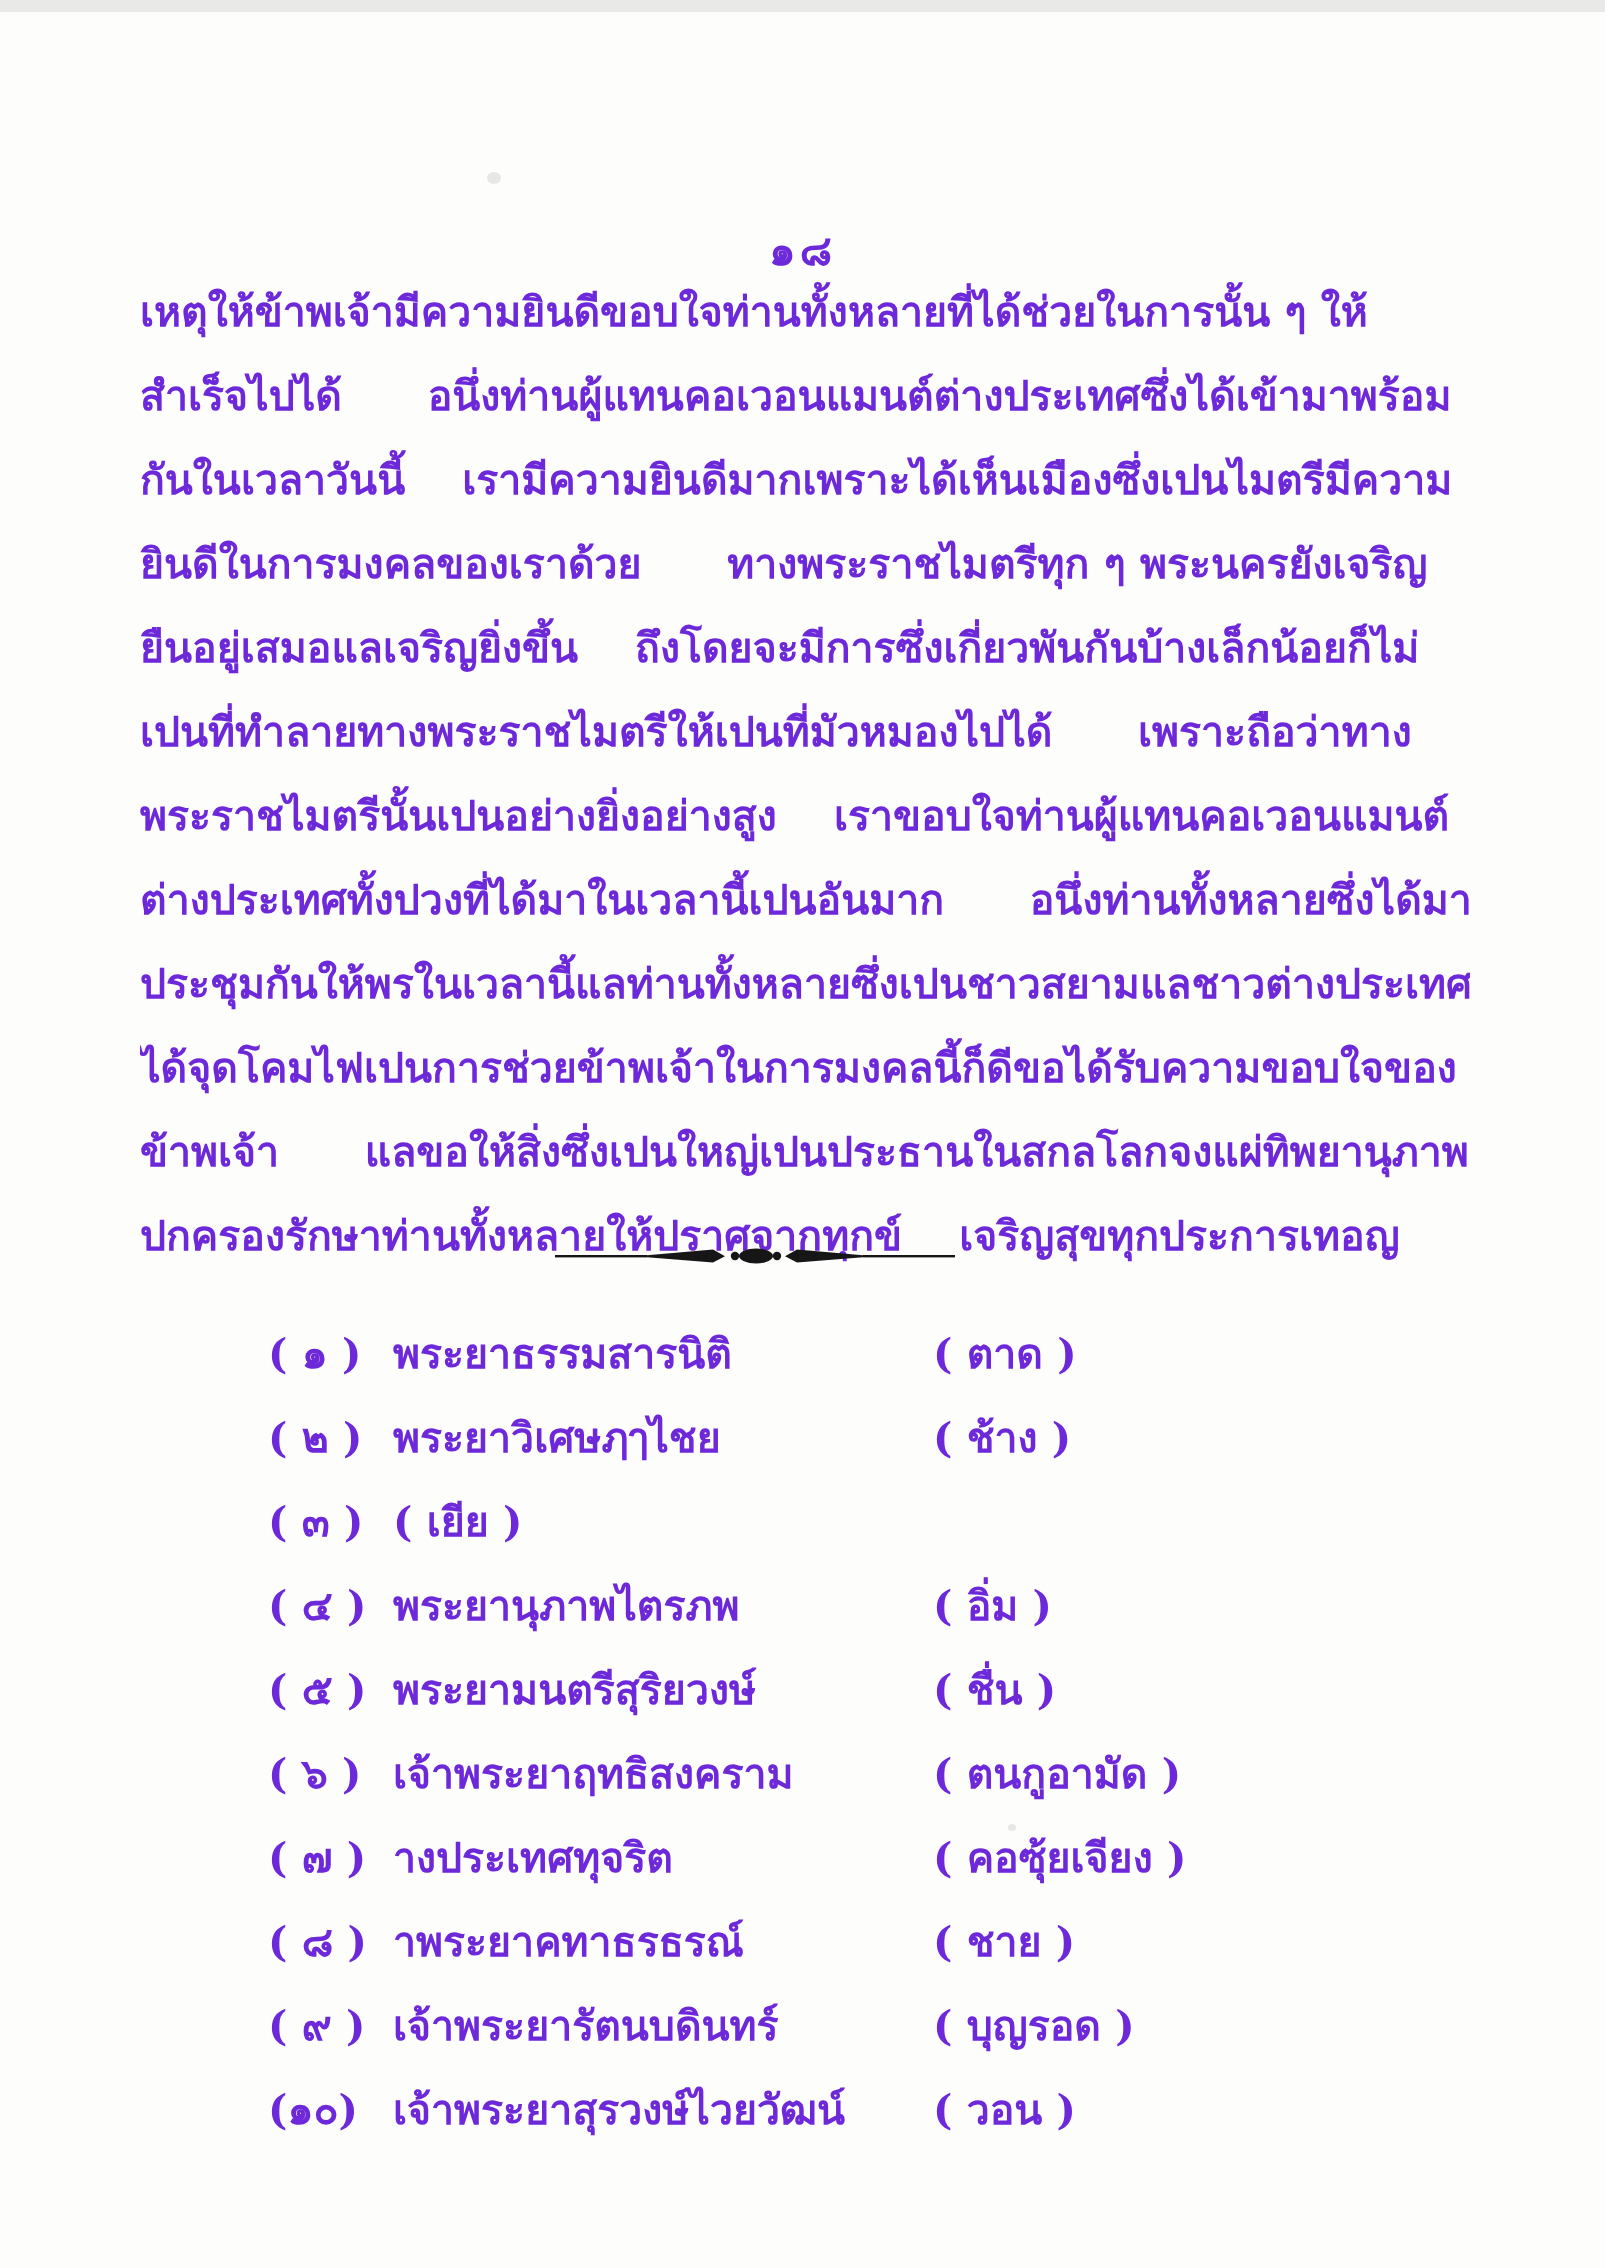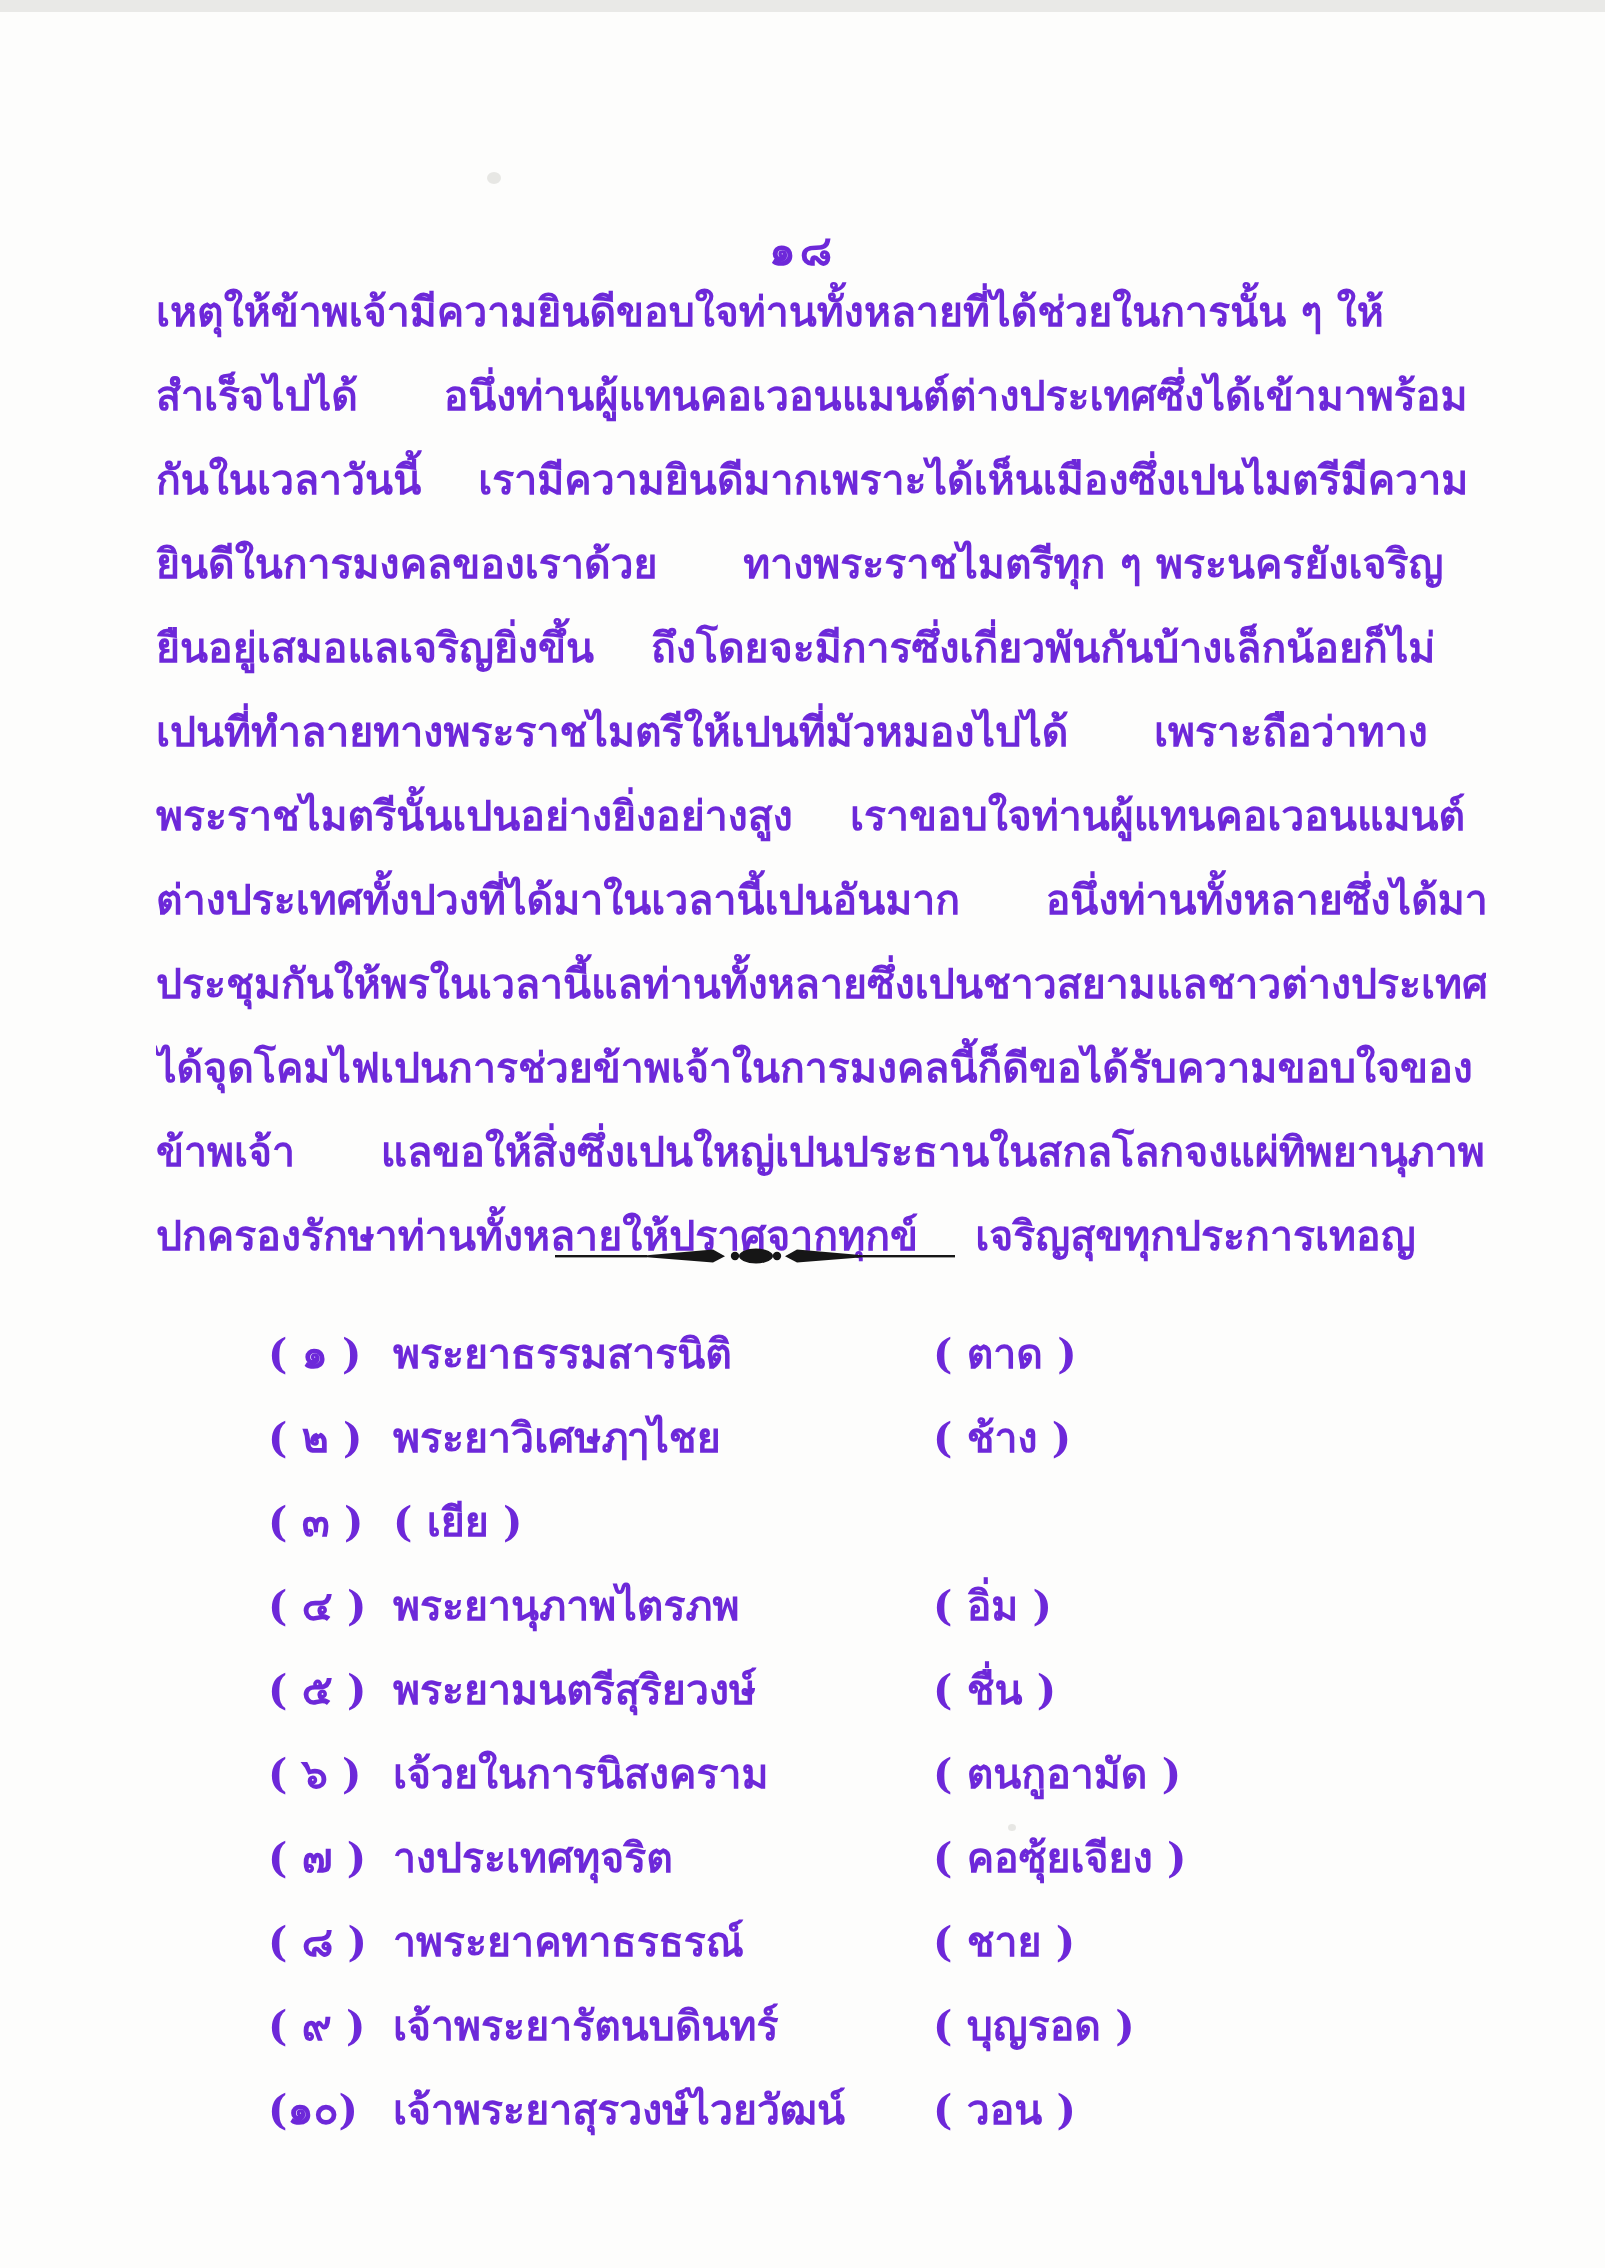--- a/index.html
+++ b/index.html
@@ -23,21 +23,21 @@
     left: 0;
     width: 100%;
     text-align: center;
     font-size: 42px;
     font-weight: 700;
     letter-spacing: 4px;
   }
   .speech {
     position: absolute;
     top: 258px;
-    left: 156px;
+    left: 140px;
     width: 1330px;
   }
   .pline {
     display: block;
     height: 84px;
     line-height: 84px;
     font-size: 41px;
     font-weight: 600;
     white-space: pre;
     overflow: hidden;
@@ -142,21 +142,21 @@
     </div>
 
     <div class="sig-row">
       <span class="sig-num">( ๕ )</span>
       <span class="sig-name">พระยามนตรีสุริยวงษ์</span>
       <span class="sig-alias">( ชื่น )</span>
     </div>
 
     <div class="sig-row">
       <span class="sig-num">( ๖ )</span>
-      <span class="sig-name">เจ้วยในการนิสงคราม</span>
+      <span class="sig-name">เจ้าพระยาฤทธิสงคราม</span>
       <span class="sig-alias">( ตนกูอามัด )</span>
     </div>
 
     <div class="sig-row">
       <span class="sig-num">( ๗ )</span>
       <span class="sig-name">างประเทศทุจริต</span>
       <span class="sig-alias">( คอซุ้ยเจียง )</span>
     </div>
 
     <div class="sig-row">

